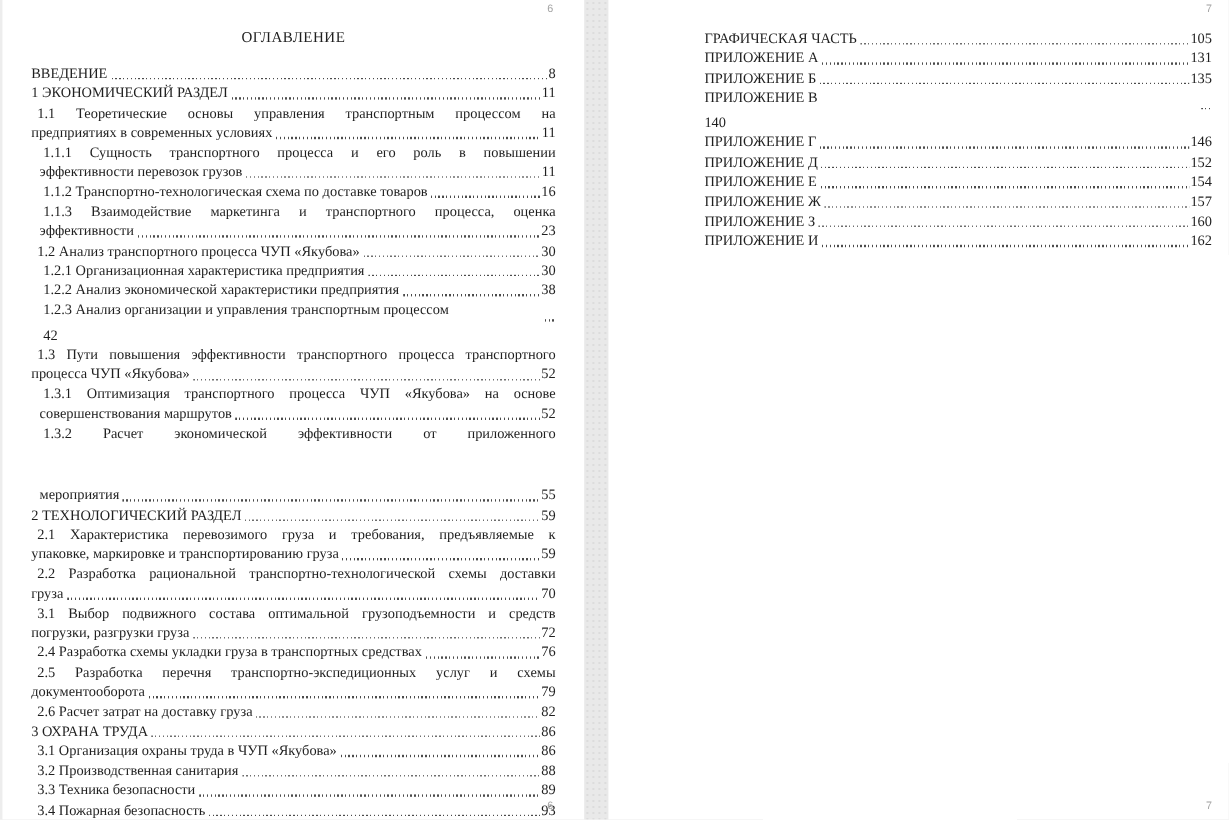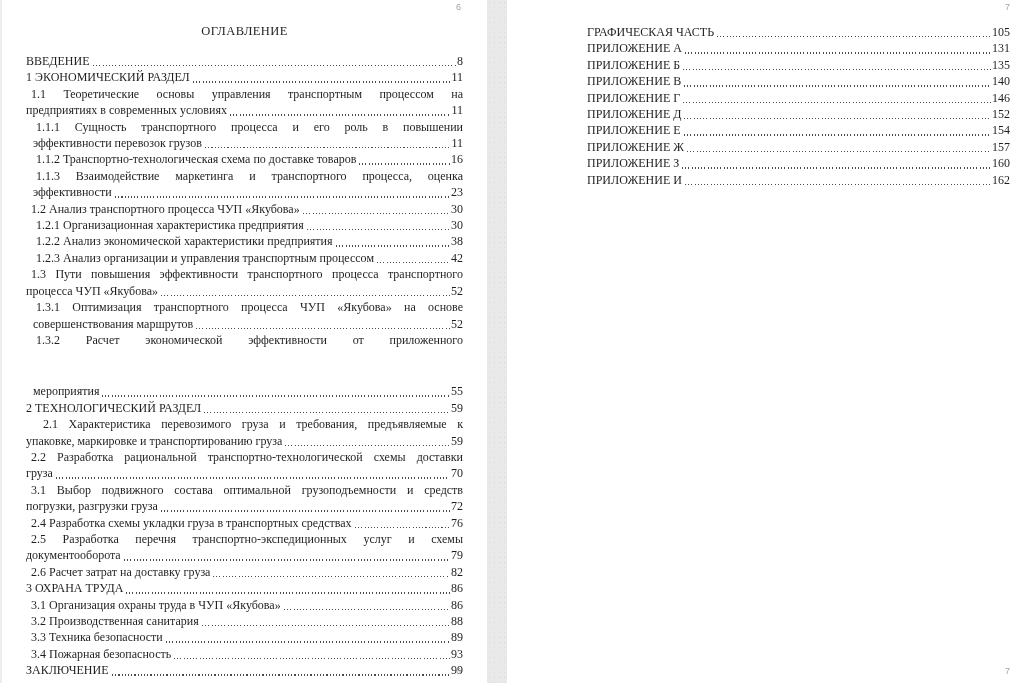--- a/index.html
+++ b/index.html
@@ -127,21 +127,21 @@
         </div>
       </div>
       <div class="entry">
         <div class="line last" style="padding-left: 10px;">
           <span class="txt">1.2.2 Анализ экономической характеристики предприятия</span>
           <span class="leader"></span>
           <span class="num">38</span>
         </div>
       </div>
       <div class="entry">
-        <div class="line last" style="padding-left: 10px;">
+        <div class="line last" style="padding-left: 10px; flex-direction: column;">
           <span class="txt">1.2.3 Анализ организации и управления транспортным процессом</span>
           <span class="leader"></span>
           <span class="num">42</span>
         </div>
       </div>
       <div class="entry">
         <div class="line just" style="padding-left: 5px;">1.3 Пути повышения эффективности транспортного процесса транспортного</div>
         <div class="line last" style="padding-left: 0px;">
           <span class="txt">процесса ЧУП «Якубова»</span>
           <span class="leader"></span>
@@ -165,21 +165,21 @@
         </div>
       </div>
       <div class="entry">
         <div class="line last" style="padding-left: 0px;">
           <span class="txt">2 ТЕХНОЛОГИЧЕСКИЙ РАЗДЕЛ</span>
           <span class="leader"></span>
           <span class="num">59</span>
         </div>
       </div>
       <div class="entry">
-        <div class="line just" style="padding-left: 5px; margin-left: 12px;">2.1 Характеристика перевозимого груза и требования, предъявляемые к</div>
+        <div class="line just" style="padding-left: 5px;">2.1 Характеристика перевозимого груза и требования, предъявляемые к</div>
         <div class="line last" style="padding-left: 0px;">
           <span class="txt">упаковке, маркировке и транспортированию груза</span>
           <span class="leader"></span>
           <span class="num">59</span>
         </div>
       </div>
       <div class="entry">
         <div class="line just" style="padding-left: 5px;">2.2 Разработка рациональной транспортно-технологической схемы доставки</div>
         <div class="line last" style="padding-left: 0px; font-family: Liberation Serif, serif;">
           <span class="txt">груза</span>
@@ -290,21 +290,21 @@
         </div>
       </div>
       <div class="entry">
         <div class="line last" style="padding-left: 0px;">
           <span class="txt">ПРИЛОЖЕНИЕ Б</span>
           <span class="leader"></span>
           <span class="num">135</span>
         </div>
       </div>
       <div class="entry">
-        <div class="line last" style="padding-left: 0px;">
+        <div class="line last" style="padding-left: 0px; flex-direction: column;">
           <span class="txt">ПРИЛОЖЕНИЕ В</span>
           <span class="leader"></span>
           <span class="num">140</span>
         </div>
       </div>
       <div class="entry">
         <div class="line last" style="padding-left: 0px;">
           <span class="txt">ПРИЛОЖЕНИЕ Г</span>
           <span class="leader"></span>
           <span class="num">146</span>

